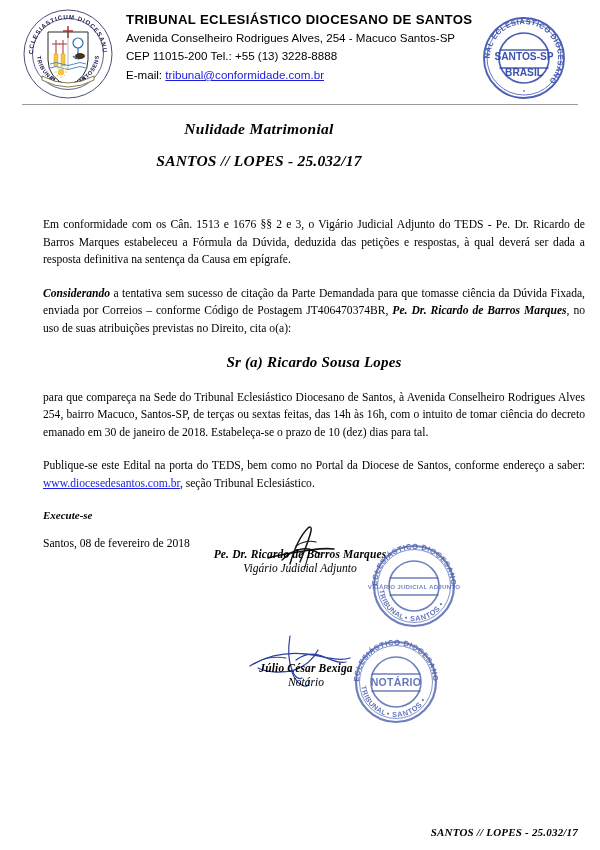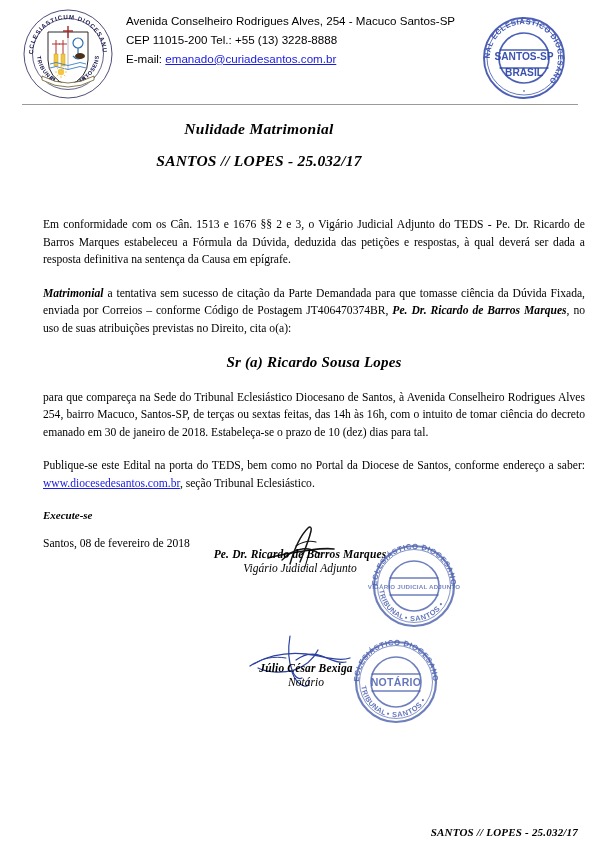--- a/index.html
+++ b/index.html
@@ -252,23 +252,24 @@
           <line x1="43.8" y1="68.8" x2="45.2" y2="70.2"></line>
         <line x1="45.2" y1="61.8" x2="43.8" y2="63.2"></line>
           <line x1="38.2" y1="68.8" x2="36.8" y2="70.2"></line>
       </g>
 
       <path d="M 22,70 Q 48,84 74,70 L 74,74 Q 48,88 22,74 Z" fill="#ffffff" stroke="#6a5a2a" stroke-width="0.8"></path>
     </svg>
   </div>
 
   <div class="header-text">
+    <div class="org-name">TRIBUNAL ECLESIÁSTICO DIOCESANO DE SANTOS</div>
     <div class="org-line">Avenida Conselheiro Rodrigues Alves, 254  -  Macuco  Santos-SP</div>
     <div class="org-line">CEP 11015-200   Tel.: +55 (13) 3228-8888</div>
-    <div class="org-line"><span>E-mail:</span> <a class="email-link" href="#">emanado@curiadesantos.com.br</a></div>
+    <div class="org-line"><span>E-mail:</span> <a class="email-link" href="#">tribunal@conformidade.com.br</a></div>
   </div>
 
   <div class="stamp-tr">
     <svg width="92" height="92" viewBox="0 0 92 92">
       <defs>
         <path id="trRing" d="M 12,46 A 34,34 0 1 1 80,46 A 34,34 0 1 1 12,46"></path>
       </defs>
       <circle cx="46" cy="46" r="40" fill="none" stroke="#2b44a8" stroke-width="1.9" opacity="0.85"></circle>
       <circle cx="46" cy="46" r="37" fill="none" stroke="#2b44a8" stroke-width="0.9" opacity="0.8"></circle>
       <circle cx="46" cy="46" r="25" fill="none" stroke="#2b44a8" stroke-width="1.7" opacity="0.85"></circle>
@@ -288,21 +289,21 @@
 
 <div class="title-wrap">
   <div class="doc-title">Nulidade Matrimonial</div>
   <div class="doc-subtitle">SANTOS // LOPES - 25.032/17</div>
 </div>
 
 <div class="body-wrap">
 
   <p class="para">Em conformidade com os Cân. 1513 e 1676 §§ 2 e 3, o Vigário Judicial Adjunto do TEDS - Pe. Dr. Ricardo de Barros Marques estabeleceu a Fórmula da Dúvida, deduzida das petições e respostas, à qual deverá ser dada a resposta definitiva na sentença da Causa em epígrafe.</p>
 
-  <p class="para"><span class="bi">Matrimonial</span><span> a tentativa sem sucesso de citação da Parte Demandada para que tomasse ciência da Dúvida Fixada, enviada por Correios – conforme Código de Postagem JT406470374BR, </span><span class="bi">Pe. Dr. Ricardo de Barros Marques</span><span>, no uso de suas atribuições previstas no Direito, cita o(a):</span></p>
+  <p class="para"><span class="bi">Considerando</span><span> a tentativa sem sucesso de citação da Parte Demandada para que tomasse ciência da Dúvida Fixada, enviada por Correios – conforme Código de Postagem JT406470374BR, </span><span class="bi">Pe. Dr. Ricardo de Barros Marques</span><span>, no uso de suas atribuições previstas no Direito, cita o(a):</span></p>
 
   <div class="recipient">Sr (a) Ricardo Sousa Lopes</div>
 
   <p class="para">para que compareça na Sede do Tribunal Eclesiástico Diocesano de Santos, à Avenida Conselheiro Rodrigues Alves 254, bairro Macuco, Santos-SP, de terças ou sextas feitas, das 14h às 16h, com o intuito de tomar ciência do decreto emanado em 30 de janeiro de 2018. Estabeleça-se o prazo de 10 (dez) dias para tal.</p>
 
   <p class="para"><span>Publique-se este Edital na porta do TEDS, bem como no Portal da Diocese de Santos, conforme endereço a saber: </span><a class="link" href="#">www.diocesedesantos.com.br</a><span>, seção Tribunal Eclesiástico.</span></p>
 
   <div class="execute">Execute-se</div>
 
   <div class="dateline">Santos, 08 de fevereiro de 2018</div>

